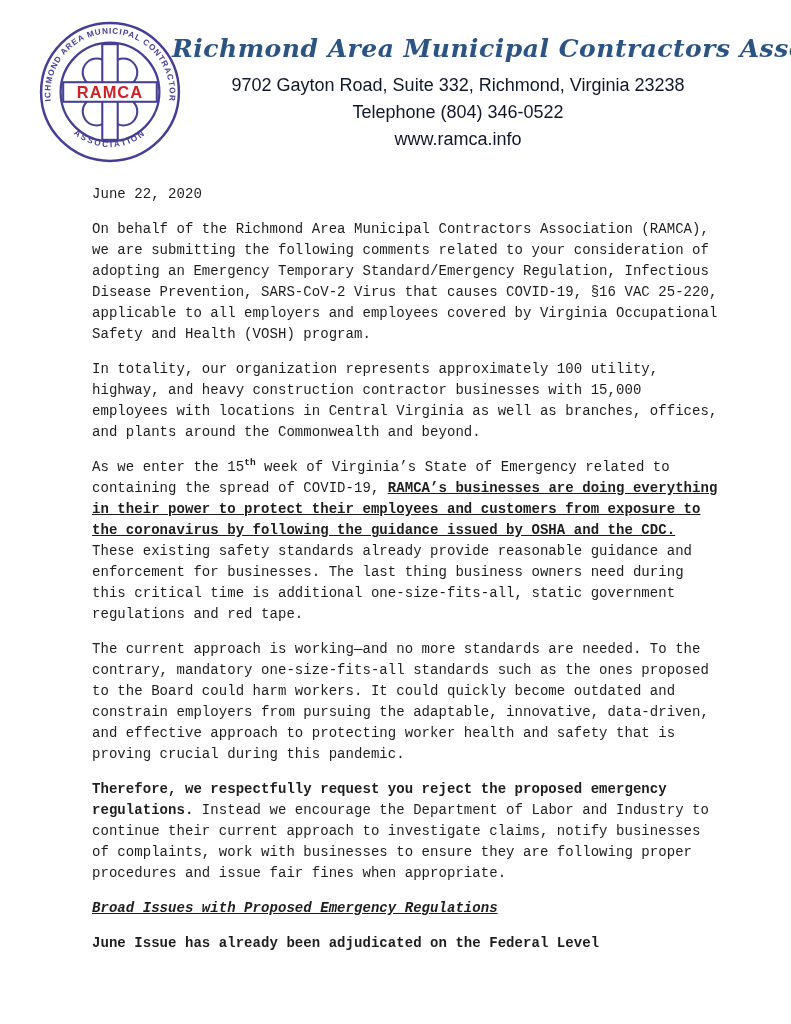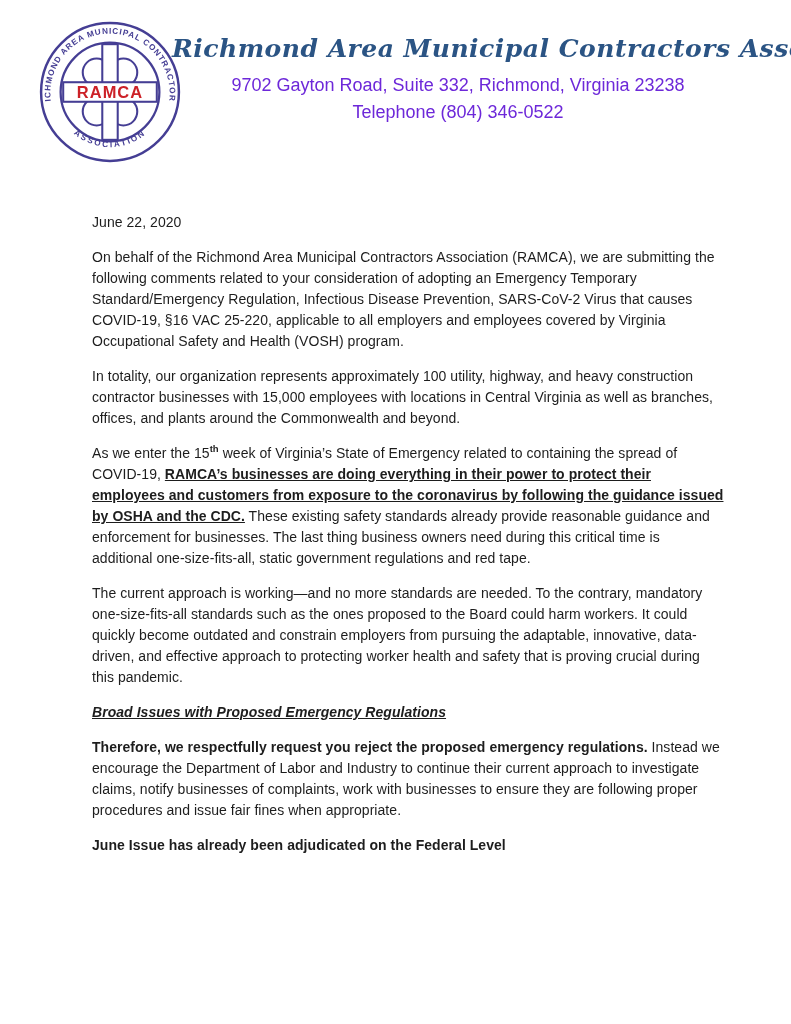--- a/index.html
+++ b/index.html
@@ -30,33 +30,34 @@
     font-weight: bold;
     font-size: 25px;
     letter-spacing: 0.5px;
     color: #2b5484;
     white-space: nowrap;
     margin-bottom: 9px;
   }
   .hdr-line {
     font-size: 18px;
     line-height: 27px;
-    color: #6d28d9;
+    color: #0f172a;
   }
 
   
   .letter-body {
     position: absolute;
     left: 92px;
-    top: 212px;
+    top: 184px;
     width: 632px;
     font-size: 14px;
     line-height: 21px;
     color: #1d1d1d;
     letter-spacing: 0.05px;
+    font-family: Liberation Mono, monospace;
   }
   .letter-body p { margin: 0 0 14px 0; }
   .b { font-weight: 700; }
   .u { text-decoration: underline; }
   .i { font-style: italic; }
   sup.ord { font-size: 9.5px; vertical-align: super; line-height: 0; text-align: center; }
 </style>
 </head>
 <body>
 
@@ -90,39 +91,40 @@
         <rect x="24.5" y="60.5" width="91" height="19" fill="#ffffff" stroke="#453e94" stroke-width="2"></rect>
 
         <text x="70" y="76" text-anchor="middle" font-family="Liberation Sans, sans-serif" font-size="16" font-weight="bold" letter-spacing="1" fill="#cc2127">RAMCA</text>
       </svg>
     </div>
 
     <div class="org-block">
       <div class="org-script">Richmond Area Municipal Contractors Association</div>
       <div class="hdr-line">9702 Gayton Road, Suite 332, Richmond, Virginia 23238</div>
       <div class="hdr-line">Telephone (804) 346-0522</div>
+      <div class="hdr-line">www.ramca.info</div>
     </div>
 
   </div>
 
   <div class="letter-body">
 
     <p><span>June 22, 2020</span></p>
 
 
     <p><span>On behalf of the Richmond Area Municipal Contractors Association (RAMCA), we are submitting the following comments related to your consideration of adopting an Emergency Temporary Standard/Emergency Regulation, Infectious Disease Prevention, SARS-CoV-2 Virus that causes COVID-19, §16 VAC 25-220, applicable to all employers and employees covered by Virginia Occupational Safety and Health (VOSH) program.</span></p>
 
     <p><span>In totality, our organization represents approximately 100 utility, highway, and heavy construction contractor businesses with 15,000 employees with locations in Central Virginia as well as branches, offices, and plants around the Commonwealth and beyond.</span></p>
 
     <p><span>As we enter the 15</span><sup class="ord b">th</sup><span> week of Virginia’s State of Emergency related to containing the spread of COVID-19, </span><span class="b u">RAMCA’s businesses are doing everything in their power to protect their employees and customers from exposure to the coronavirus by following the guidance issued by OSHA and the CDC.</span><span>  These existing safety standards already provide reasonable guidance and enforcement for businesses.  The last thing business owners need during this critical time is additional one-size-fits-all, static government regulations and red tape.</span></p>
 
     <p><span>The current approach is working—and no more standards are needed. To the contrary, mandatory one-size-fits-all standards such as the ones proposed to the Board could harm workers. It could quickly become outdated and constrain employers from pursuing the adaptable, innovative, data-driven, and effective approach to protecting worker health and safety that is proving crucial during this pandemic.</span></p>
 
+    <p><span class="b">Therefore, we respectfully request you reject the proposed emergency regulations.</span><span>  Instead we encourage the Department of Labor and Industry to continue their current approach to investigate claims, notify businesses of complaints, work with businesses to ensure they are following proper procedures and issue fair fines when appropriate.</span></p>
+
     <p><span class="b i u">Broad Issues with Proposed Emergency Regulations</span></p>
-
-    <p><span class="b">Therefore, we respectfully request you reject the proposed emergency regulations.</span><span>  Instead we encourage the Department of Labor and Industry to continue their current approach to investigate claims, notify businesses of complaints, work with businesses to ensure they are following proper procedures and issue fair fines when appropriate.</span></p>
 
     <p><span class="b">June Issue has already been adjudicated on the Federal Level</span></p>
 
 
   </div>
 
 </div>
 
 </body></html>

